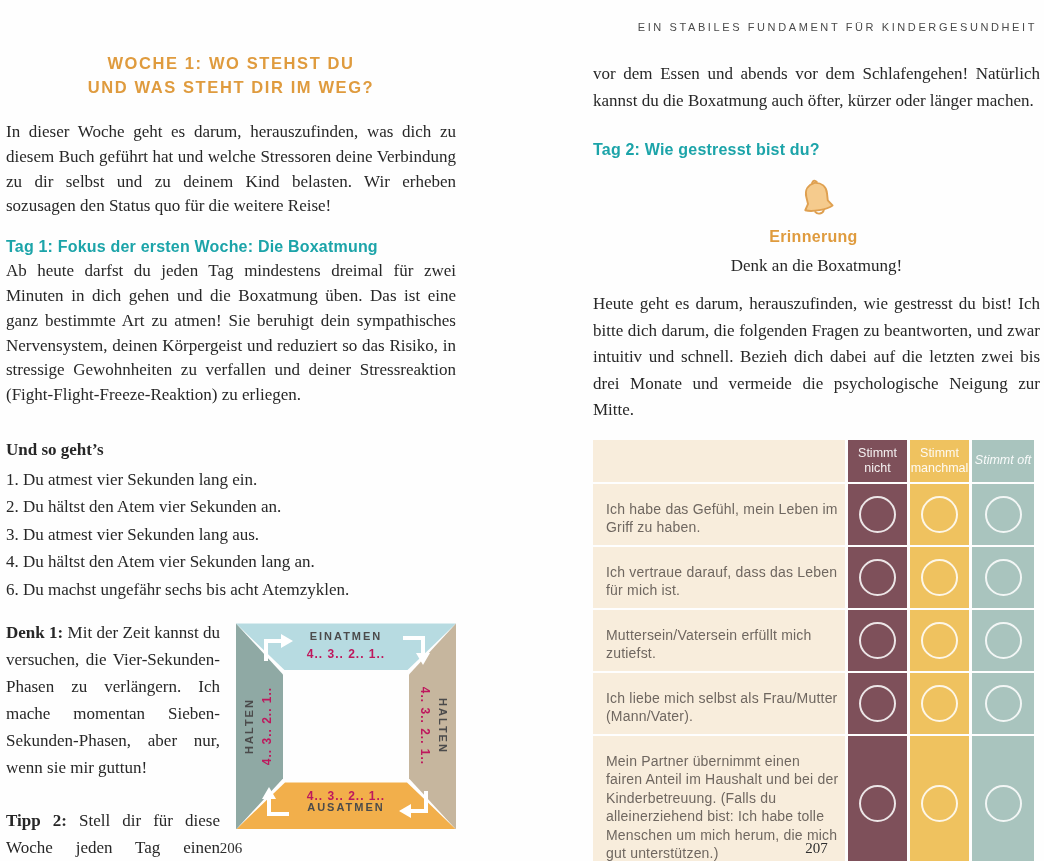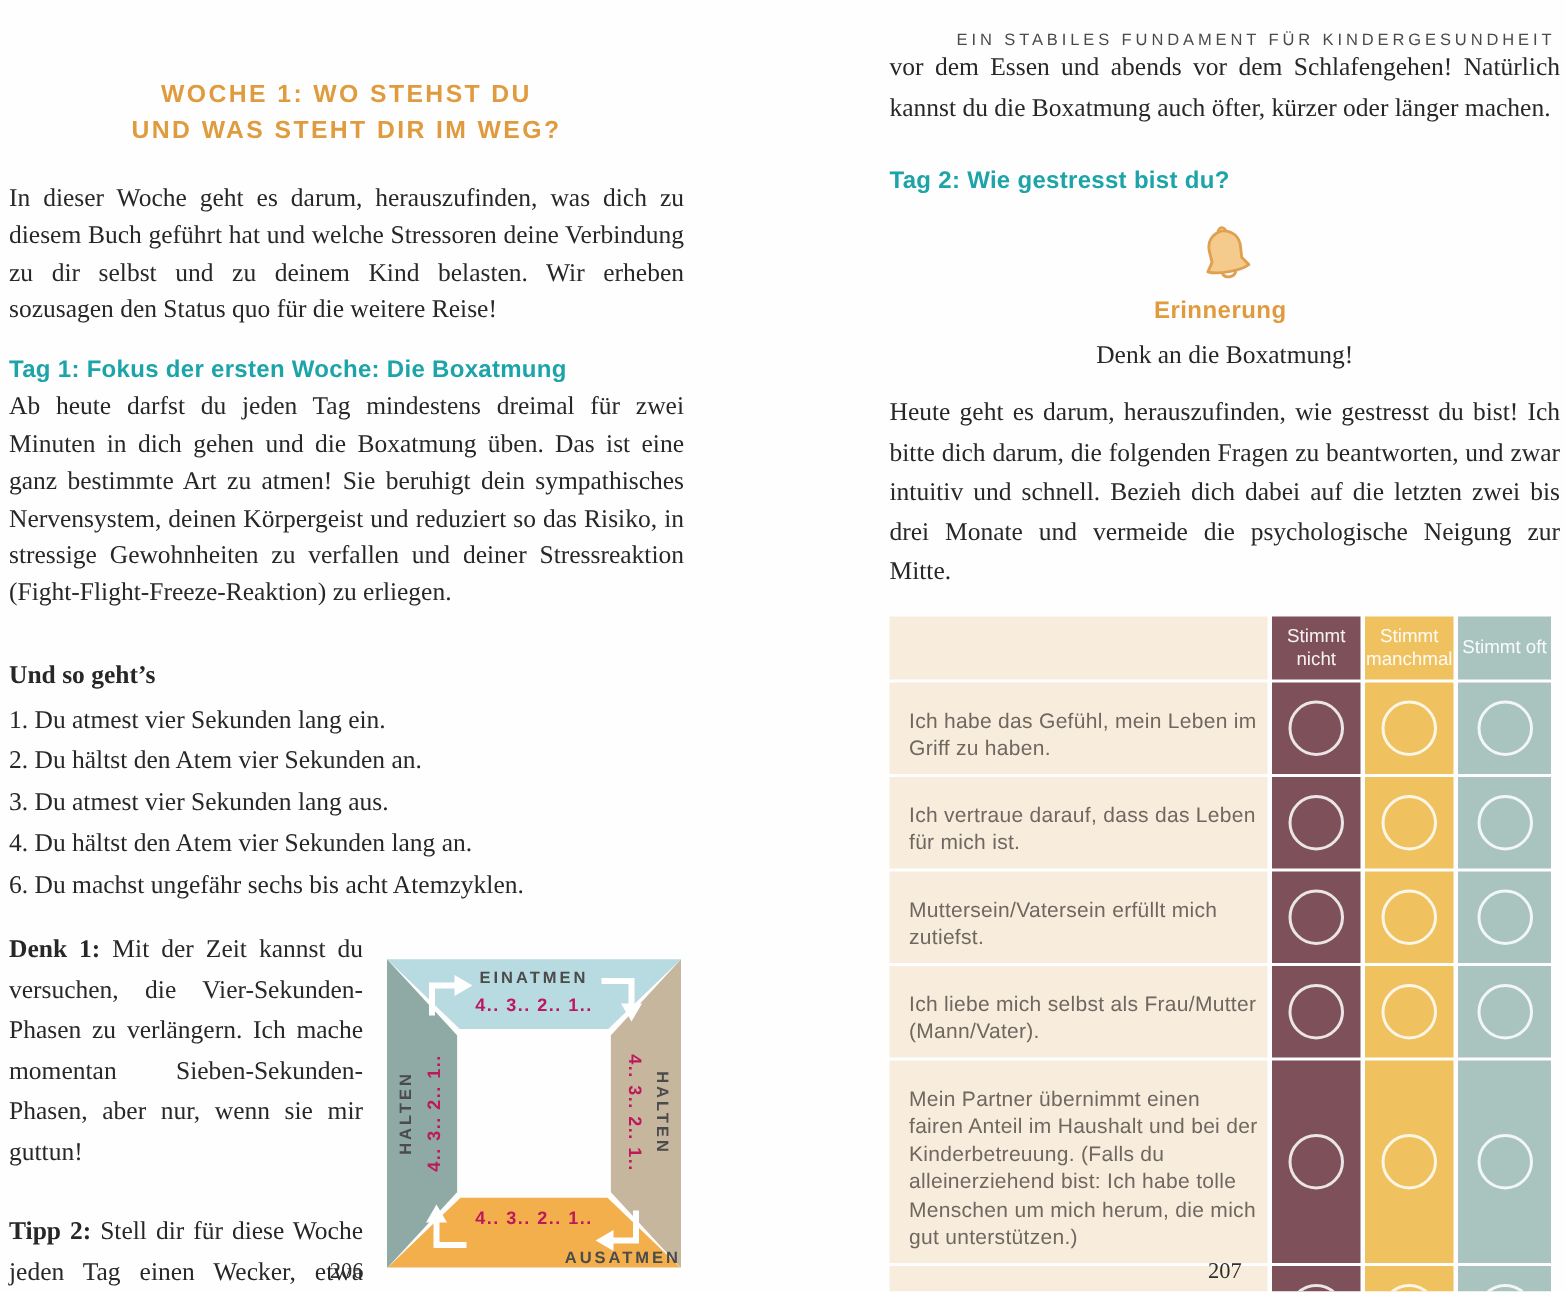--- a/index.html
+++ b/index.html
@@ -48,54 +48,54 @@
   .steps-list { margin:6px 0 0 0; padding:0; list-style:none; }
   .steps-list li { font-size:17px; line-height:27.5px; }
 
   .bottom-block { display:flex; margin-top:16px; gap:16px; }
   .tips-col { width:236px; }
   .tip-par { margin:0 0 0 0; text-align:justify; font-size:17px; line-height:27px; }
   .tip-par + .tip-par { margin-top:26px; }
   .tip-label { font-weight:bold; }
 
   
-  .box-diagram { position:relative; width:196px; height:206px; margin-top:20px; flex:none; }
+  .box-diagram { position:relative; width:220px; height:206px; margin-top:4px; flex:none; }
   .bd-side { position:absolute; }
   .bd-top    { left:0; right:0; top:0; height:47px; background:var(--diagram-blue,#B7DBE1);
                clip-path:polygon(0 0,100% 0,calc(100% - 49px) 100%,49px 100%); }
   .bd-bottom { left:0; right:0; bottom:0; height:47px; background:var(--diagram-orange,#F2AF4B);
                clip-path:polygon(49px 0,calc(100% - 49px) 0,100% 100%,0 100%); }
   .bd-left   { left:0; top:0; bottom:0; width:47px; background:var(--diagram-sage,#8FA9A4);
                clip-path:polygon(0 0,100% 51px,100% calc(100% - 51px),0 100%); }
   .bd-right  { right:0; top:0; bottom:0; width:47px; background:var(--diagram-tan,#C6B69E);
                clip-path:polygon(0 51px,100% 0,100% 100%,0 calc(100% - 51px)); }
   .bd-label, .bd-count {
     position:absolute; font-family:"Liberation Sans", sans-serif; font-weight:bold;
     white-space:nowrap;
   }
   .bd-label { font-size:11px; letter-spacing:2px; color:#4b4b4b; }
   .bd-count { font-size:12px; letter-spacing:1px; color:#be185d; }
   .bd-h { left:0; right:0; text-align:center; }
   .bd-top-label { top:7px; }
   .bd-top-count { top:24px; }
   .bd-bot-count { bottom:26px; }
-  .bd-bot-label { bottom:0;text-align:right; }
+  .bd-bot-label { bottom:16px; }
   .bd-v { top:50%; writing-mode:vertical-rl; text-orientation:mixed; }
   .bd-right-label { right:7px;  transform:translateY(-50%); }
   .bd-right-count { right:24px; transform:translateY(-50%); }
   .bd-left-label  { left:7px;   transform:translateY(-50%) rotate(180deg); }
   .bd-left-count  { left:24px;  transform:translateY(-50%) rotate(180deg); }
   .bd-arrow { position:absolute; }
   .bd-arr-tl { left:24px; top:9px; }
   .bd-arr-tr { right:24px; top:9px; }
   .bd-arr-br { right:24px; bottom:9px; }
   .bd-arr-bl { left:24px; bottom:9px; }
 
   
-  #right-cont { margin-top:31px; line-height:27px; }
+  #right-cont { margin-top:60px; line-height:27px; }
   #day2-heading { margin-top:27px; }
   .reminder-row { display:flex; align-items:center; margin-top:17px; gap:10px;flex-direction:column; }
   .bell-wrap { width:42px; height:42px; flex:none; transform:rotate(-10deg); }
   .reminder-label {
     font-family:"Liberation Sans", sans-serif; font-weight:bold; font-size:16px;
     color:var(--accent-orange,#DF9B3E); letter-spacing:.3px; margin-right:6px;
   }
   .reminder-text { font-size:17px; }
   #right-intro { margin-top:15px; line-height:26.5px; }
 
@@ -116,21 +116,21 @@
   }
   .q-head-empty { background:var(--cream,#F8EDDC); }
   .a-head {
     display:flex; align-items:center; justify-content:center; text-align:center;
     color:rgba(255,255,255,.92); font-size:12.5px; line-height:15px; font-weight:500;
     padding:5px 2px; min-height:32px;
   }
   .a-cell { display:flex; align-items:center; justify-content:center; }
   .col-maroon { background:var(--maroon,#7E505A); }
   .col-gold   { background:var(--gold,#EFC25F); }
-  .col-sage   { background:var(--sage,#A9C4BE); }
+  .col-sage   { background:var(--sage,#A9C4BE);font-style:italic; }
   .circle {
     width:33px; height:33px; border-radius:50%;
     border:2px solid rgba(255,255,255,.85);
   }
 </style>
 </head>
 <body>
 
 <div id="canvas">
 

